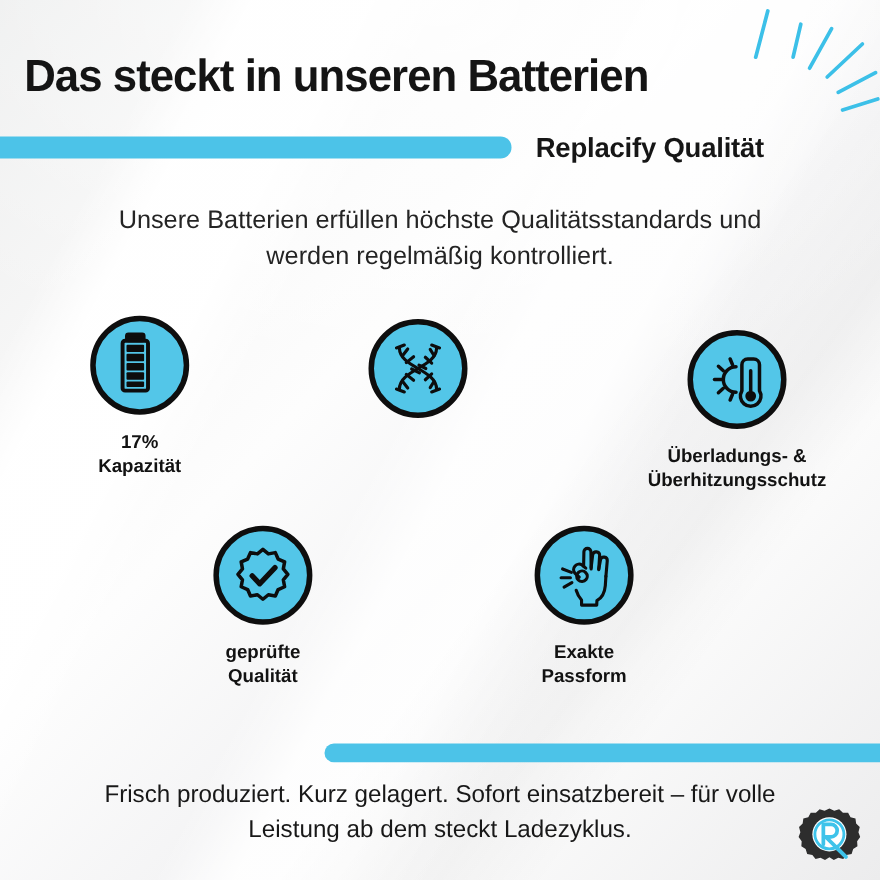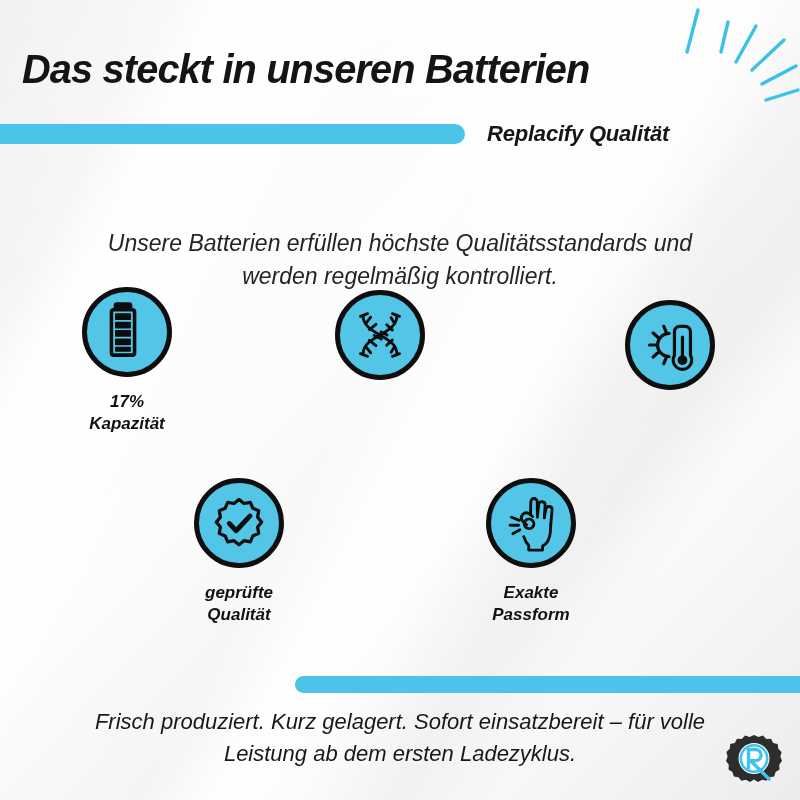--- a/index.html
+++ b/index.html
@@ -44,21 +44,21 @@
     background:
       linear-gradient(126deg,
         rgba(0,0,0,0) 0%,
         rgba(0,0,0,0) 60%,
         rgba(0,0,0,.035) 71%,
         rgba(0,0,0,0) 78%,
         rgba(0,0,0,0) 100%),
       radial-gradient(120% 80% at 50% 0%, rgba(255,255,255,.8), rgba(255,255,255,0) 60%);
   }
 
-  #page { position:absolute; inset:0;font-style:italic; }
+  #page { position:absolute; inset:0; }
 
   
   #title {
     position:absolute;
     left:22px; top:46px;
     font-size:41px;
     font-weight:bold;
     letter-spacing:-0.9px;
     color:#141414;
     white-space:nowrap;
@@ -73,37 +73,36 @@
     position:absolute;
     left:-10px; top:124px;
     width:475px; height:20px;
     background:#4cc3e8;
     border-radius:0 11px 11px 0;
   }
 
   #brand {
     position:absolute;
     left:487px; top:121px;
-    font-size:22px;
+    font-size:25px;
     font-weight:bold;
     color:#161616;
     letter-spacing:-.2px;
     white-space:nowrap;
   }
 
   
   #intro {
     position:absolute;
     left:0; right:0; top:183px;
     text-align:center;
     font-size:23px;
     line-height:1.42;
     color:#242424;
     padding:0 70px;
-    margin-top:44px;
   }
 
   
   .feature { position:absolute; }
 
   .circle {
     position:relative;
     width:90px; height:90px;
     border-radius:50%;
     background:#53c6e8;
@@ -231,20 +230,22 @@
           <line x1="26" y1="31.5" x2="31" y2="36"></line>
           <line x1="26" y1="58.5" x2="31" y2="54"></line>
           <line x1="38" y1="24" x2="40.5" y2="30"></line>
           <line x1="38" y1="66" x2="40.5" y2="60"></line>
           <path d="M56 24 h6 a6 6 0 0 1 6 6 v26.5 a10.5 10.5 0 1 1 -18 0 V30 a6 6 0 0 1 6 -6 z" fill="#53c6e8"></path>
           <line x1="59" y1="36" x2="59" y2="56"></line>
           <circle cx="59" cy="62" r="5.5" fill="#0d0d0d" stroke="none"></circle>
         </g>
       </svg>
     </div>
+    <div class="flabel">Überladungs- &amp;
+Überhitzungsschutz</div>
   </div>
 
   <div class="feature" id="f-fit">
     <div class="circle">
       <svg viewBox="0 0 90 90">
         <g fill="none" stroke="#0d0d0d" stroke-width="3.2" stroke-linecap="round" stroke-linejoin="round">
           <path d="M40 47 l-4.5 -4.3 a5.6 5.6 0 0 1 7.4 -8.2 l3.8 3.2"></path>
           <path d="M44.5 35.5 l0.3 -14.5 a3.6 3.6 0 0 1 7.2 0 l0.2 17.5"></path>
           <path d="M52.2 37 l1.6 -13.2 a3.6 3.6 0 0 1 7.1 0.8 l-0.9 14.6"></path>
           <path d="M60 38.5 l1.8 -9.4 a3.5 3.5 0 0 1 6.9 1 l-1.4 16"></path>
@@ -267,21 +268,21 @@
           <path d="M45 18.5 l5.6 4.6 7.1 -1.3 2.9 6.6 6.6 2.9 -1.3 7.1 4.6 5.6 -4.6 5.6 1.3 7.1 -6.6 2.9 -2.9 6.6 -7.1 -1.3 -5.6 4.6 -5.6 -4.6 -7.1 1.3 -2.9 -6.6 -6.6 -2.9 1.3 -7.1 -4.6 -5.6 4.6 -5.6 -1.3 -7.1 6.6 -2.9 2.9 -6.6 7.1 1.3 z"></path>
           <path d="M34 45.5 l7.8 8.2 15.6 -16.6" stroke-width="5.4"></path>
         </g>
       </svg>
     </div>
     <div class="flabel">geprüfte
 Qualität</div>
   </div>
 
   <div id="bar-bottom"></div>
-  <div id="outro">Frisch produziert. Kurz gelagert. Sofort einsatzbereit – für volle Leistung ab dem ersten Ladezyklus.</div>
+  <div id="outro">Frisch produziert. Kurz gelagert. Sofort einsatzbereit – für volle Leistung ab dem steckt Ladezyklus.</div>
 
   <svg id="logo" viewBox="0 0 60 60">
     <g>
       <path d="M30 2
                L34.4 4.0 L38.9 2.6 L42.3 5.9 L47.0 5.8 L49.2 9.9 L53.7 11.0 L54.3 15.7
                L57.6 18.9 L56.4 23.5 L58.0 28.0 L55.2 31.7 L55.5 36.4 L51.6 38.9
                L50.2 43.4 L45.5 44.2 L42.6 47.8 L38.1 46.7 L34.0 48.9 L30 46.4
                L26.0 48.9 L21.9 46.7 L17.4 47.8 L14.5 44.2 L9.8 43.4 L8.4 38.9
                L4.5 36.4 L4.8 31.7 L2.0 28.0 L3.6 23.5 L2.4 18.9 L5.7 15.7
                L6.3 11.0 L10.8 9.9 L13.0 5.8 L17.7 5.9 L21.1 2.6 L25.6 4.0 Z" fill="#2d2d2d"></path>

